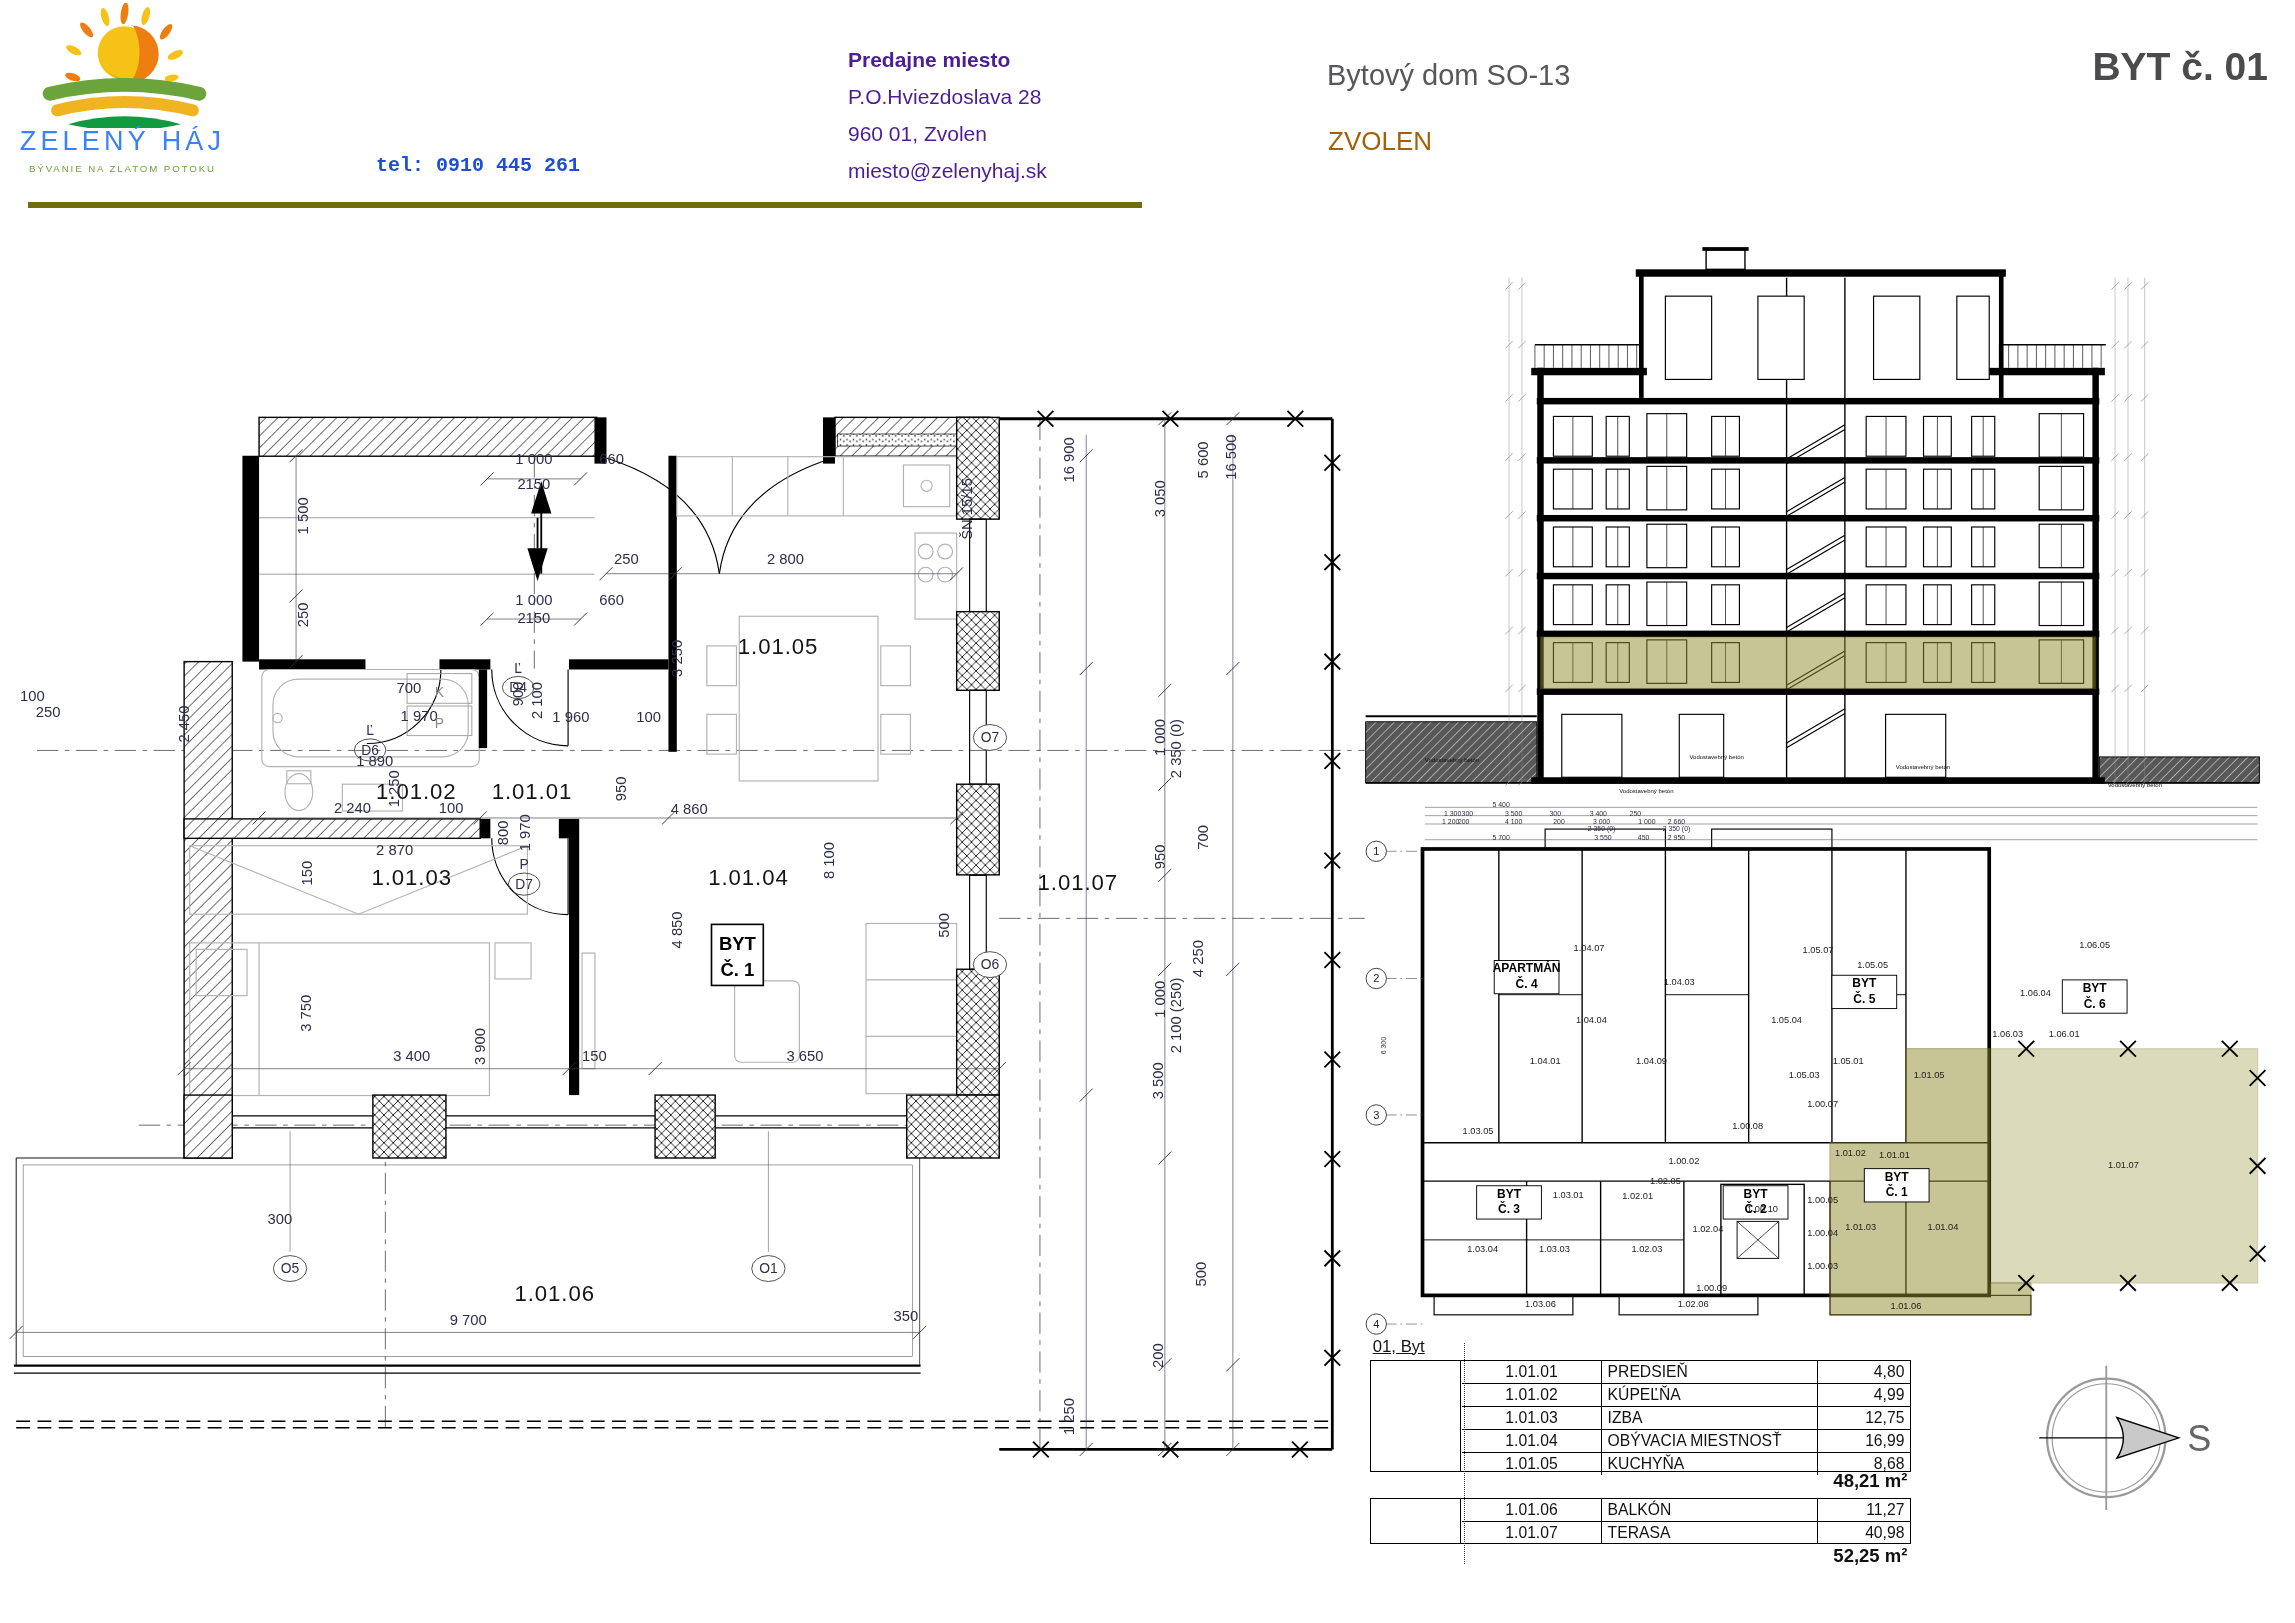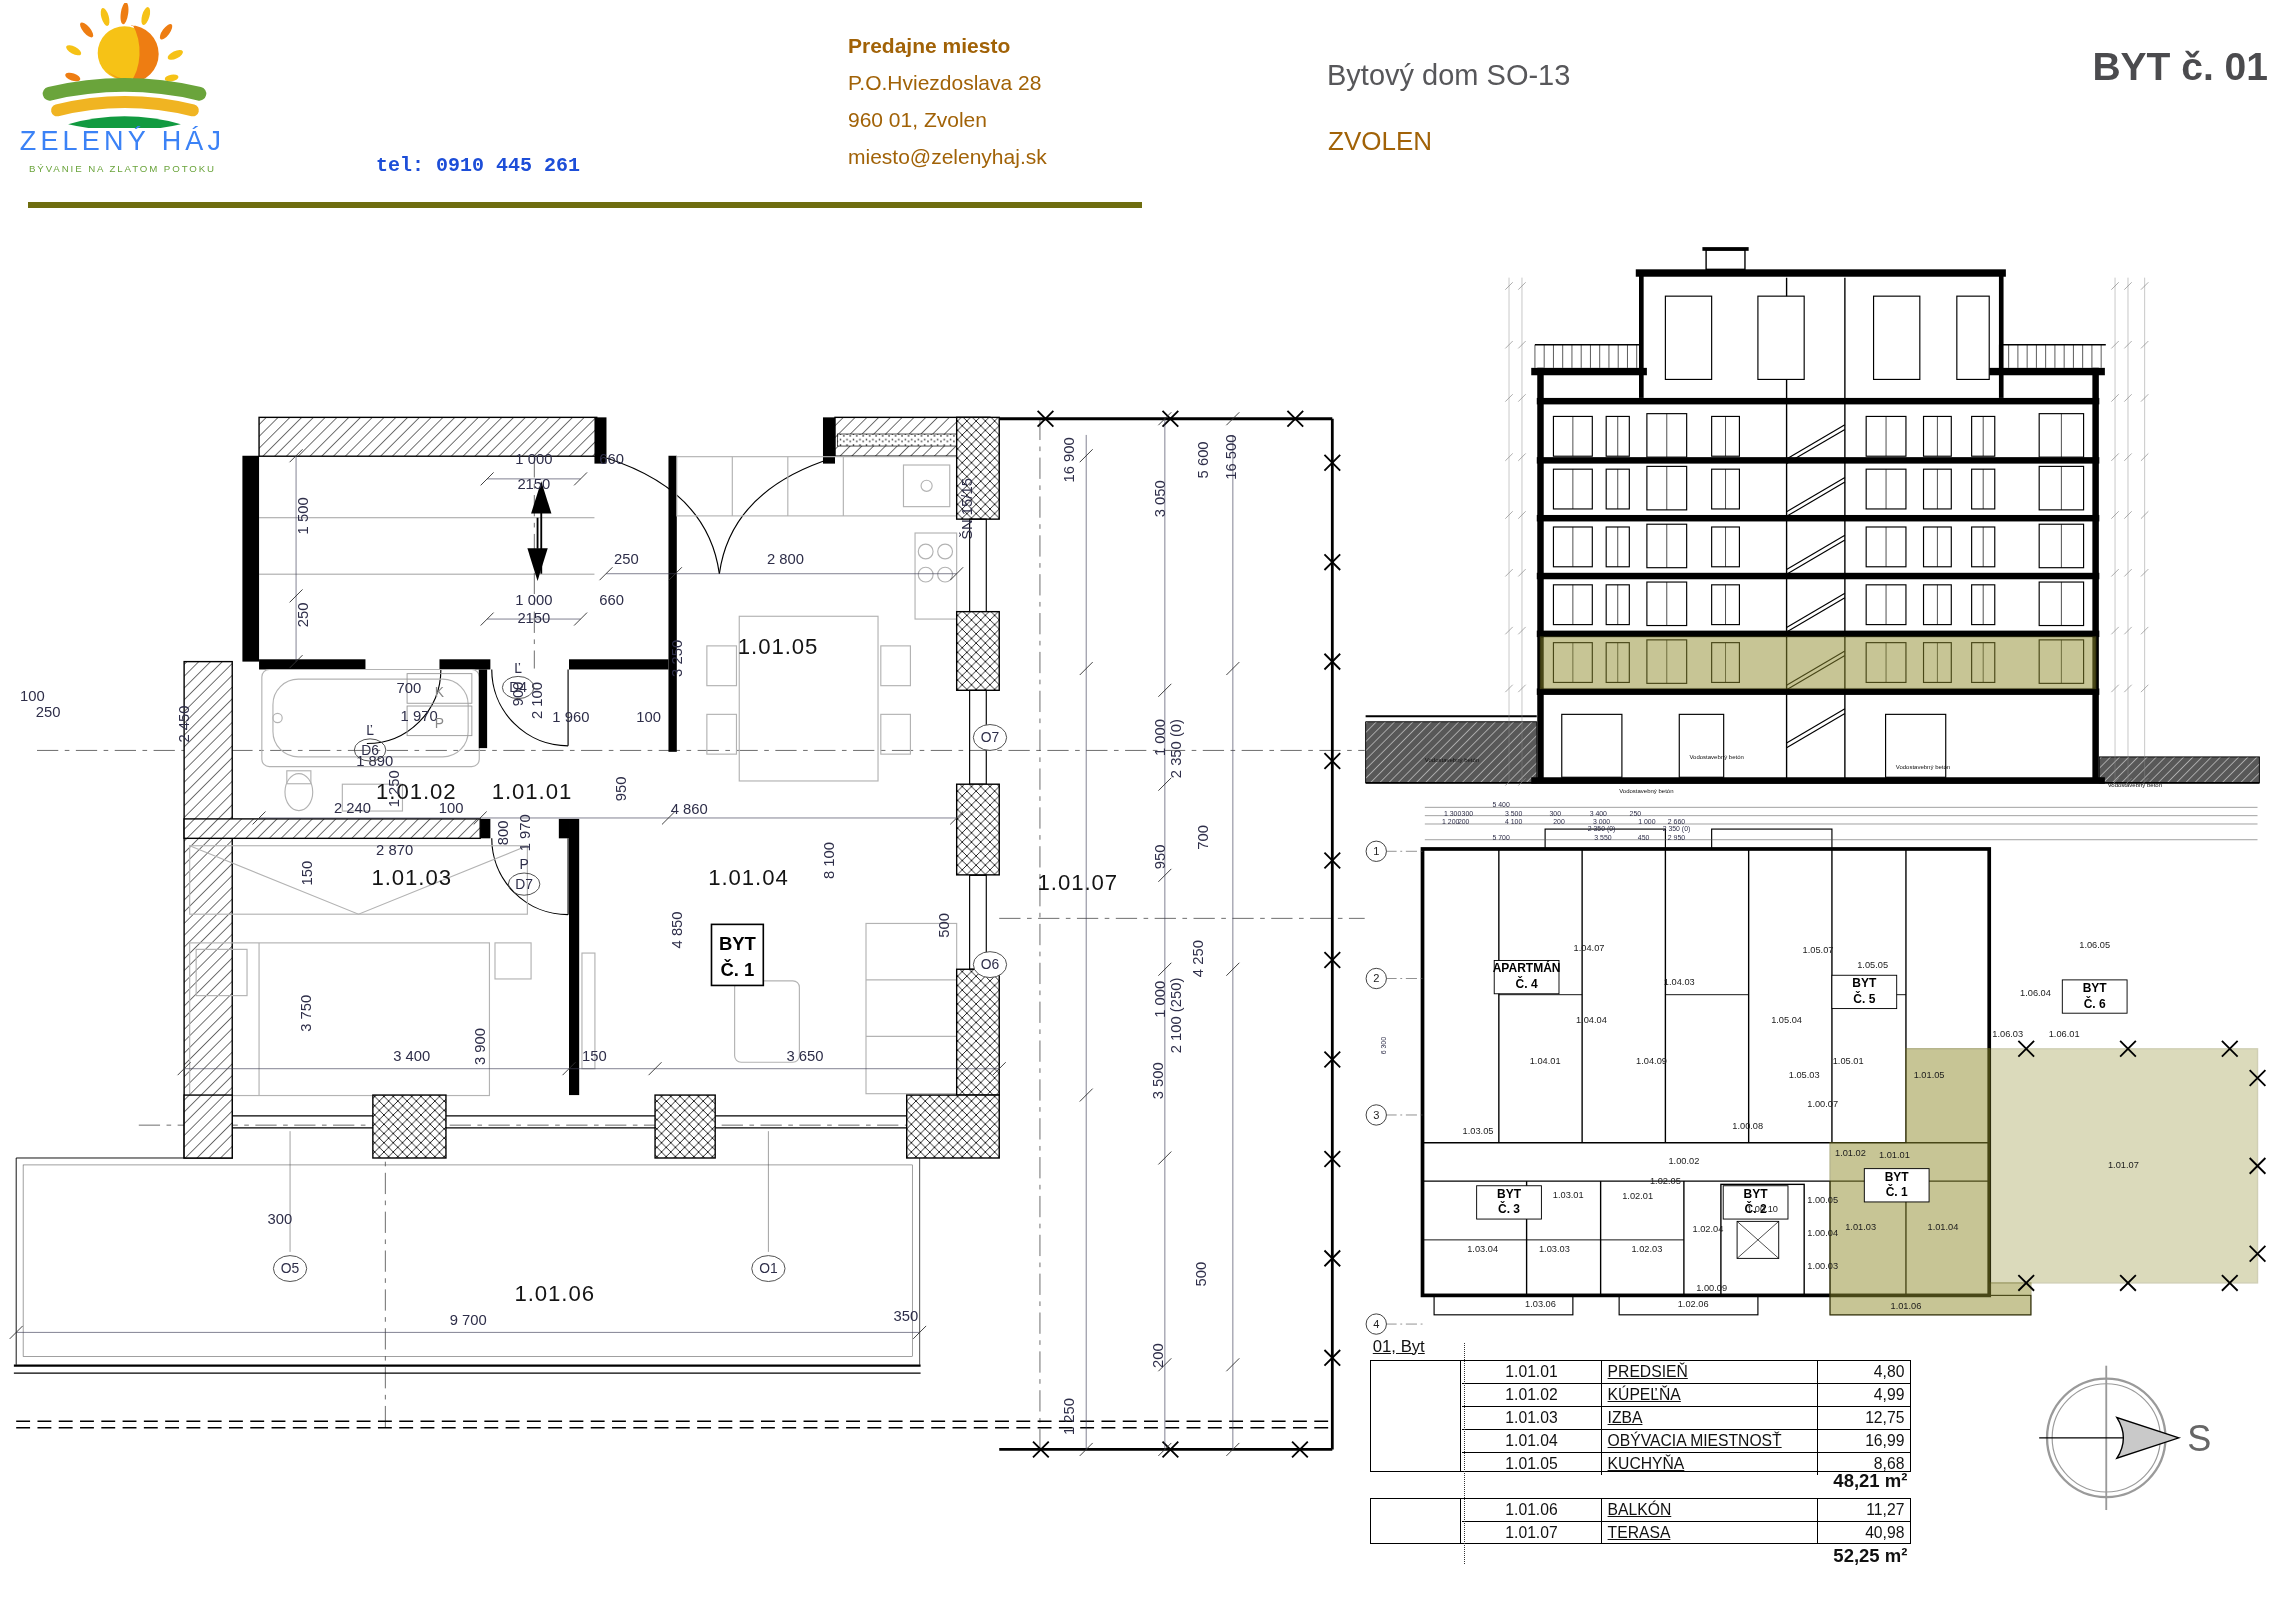--- a/index.html
+++ b/index.html
@@ -2,21 +2,21 @@
 <html style="font-size:7.4px"><head>
 <meta charset="utf-8">
 <style>
   html,body{margin:0;padding:0;background:#fff;}
   body{width:2295px;height:1623px;position:relative;font-family:"Liberation Sans",sans-serif;overflow:hidden;}
   .abs{position:absolute;}
   
   #logo-title{left:14px;top:126px;width:217px;text-align:center;font-size:27px;font-weight:400;letter-spacing:4.2px;color:#3b82f6;}
   #logo-tagline{left:14px;top:163px;width:217px;text-align:center;font-size:9.7px;font-weight:400;letter-spacing:1.9px;color:#6aa43b;}
   #phone{left:376px;top:154px;font-size:20px;font-weight:700;color:#1d4ed8;font-family:Liberation Mono, monospace;}
-  #office{left:848px;top:27px;font-size:21px;color:#a16207;line-height:37px;}
+  #office{left:848px;top:41px;font-size:21px;color:#4c1d95;line-height:37px;}
   #office .b{font-weight:700;}
   #project-building{left:1327px;top:59px;font-size:29px;color:#57575a;text-align:center;}
   #project-city{left:1328px;top:126px;font-size:26px;color:#a16207;}
   #unit-title{left:1805px;top:45px;width:463px;text-align:right;padding-right:35px;font-size:39px;font-weight:700;color:#4b4b4e;}
   #divider{left:28px;top:202px;width:1114px;height:6px;background:#6e6d0f;}
   
   #drawing{left:0;top:0;}
   text{font-family:"Liberation Sans",sans-serif;}
   .ln{stroke:#000;fill:none;}
   .blk{fill:#000;stroke:none;}
@@ -36,21 +36,21 @@
   text.byt{fill:#000;font-size:40px;font-weight:700;}
   
   #tbl{left:1370px;top:1333px;width:542px;color:#111;}
   #tbl .glabel{position:absolute;left:2.8px;top:3.7px;font-size:16.7px;text-decoration:underline;}
   .blkT{position:absolute;left:0;width:539px;border:1.9px solid #000;background:transparent;}
   .leftcell{position:absolute;left:0;top:0;bottom:0;width:89px;border-right:1.4px solid #000;}
   .rows{margin-left:91px;}
   .trow{display:flex;height:22px;align-items:center;border-top:1.4px solid #000;font-size:15.7px;}
   .trow:first-child{border-top:none;}
   .code{width:139px;text-align:center;border-right:1.4px solid #000;align-self:stretch;display:flex;align-items:center;justify-content:center;}
-  .nm{flex:1;padding-left:5.6px;border-right:1.4px solid #000;align-self:stretch;display:flex;align-items:center;text-decoration:underline;}
+  .nm{flex:1;padding-left:5.6px;border-right:1.4px solid #000;align-self:stretch;display:flex;align-items:center;}
   .ar{width:86px;text-align:right;padding-right:5.6px;}
   .sum{position:absolute;right:4.6px;font-size:18.5px;font-weight:700;}
   #dotline{position:absolute;left:94px;top:10.2px;height:221px;border-left:1.4px dotted #333;}
 </style>
 </head>
 <body>
 
 <div class="abs" style="left:0;top:0;width:2295px;height:208px;">
   <svg class="abs" style="left:9.3px;top:2.8px;" width="231" height="125" viewBox="0 0 500 270">
     <g>

